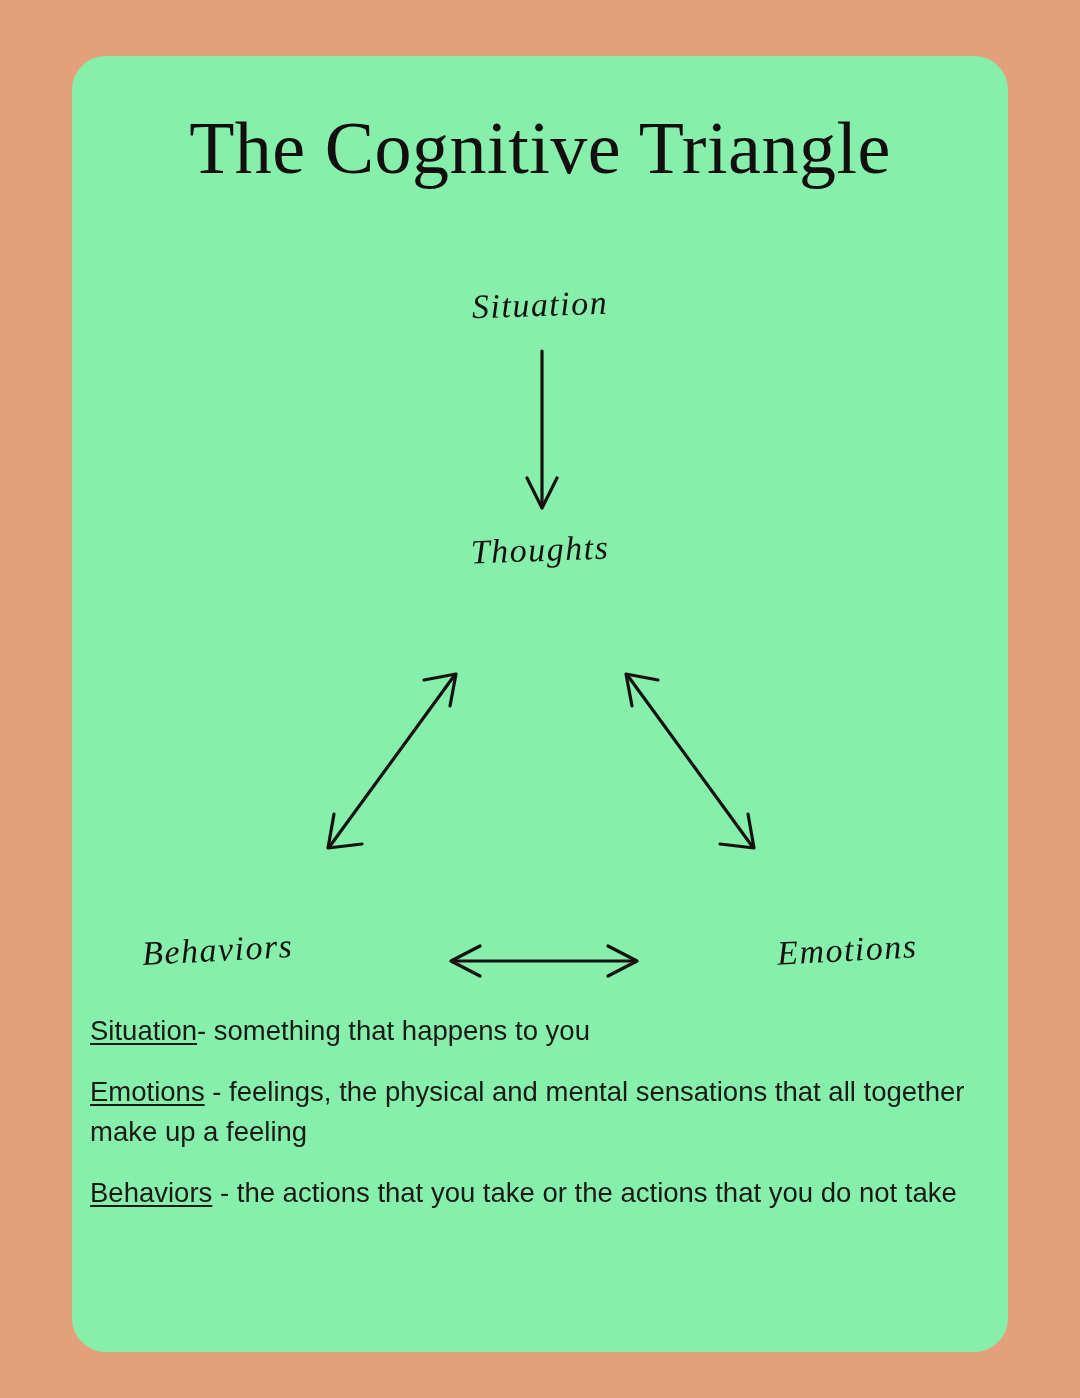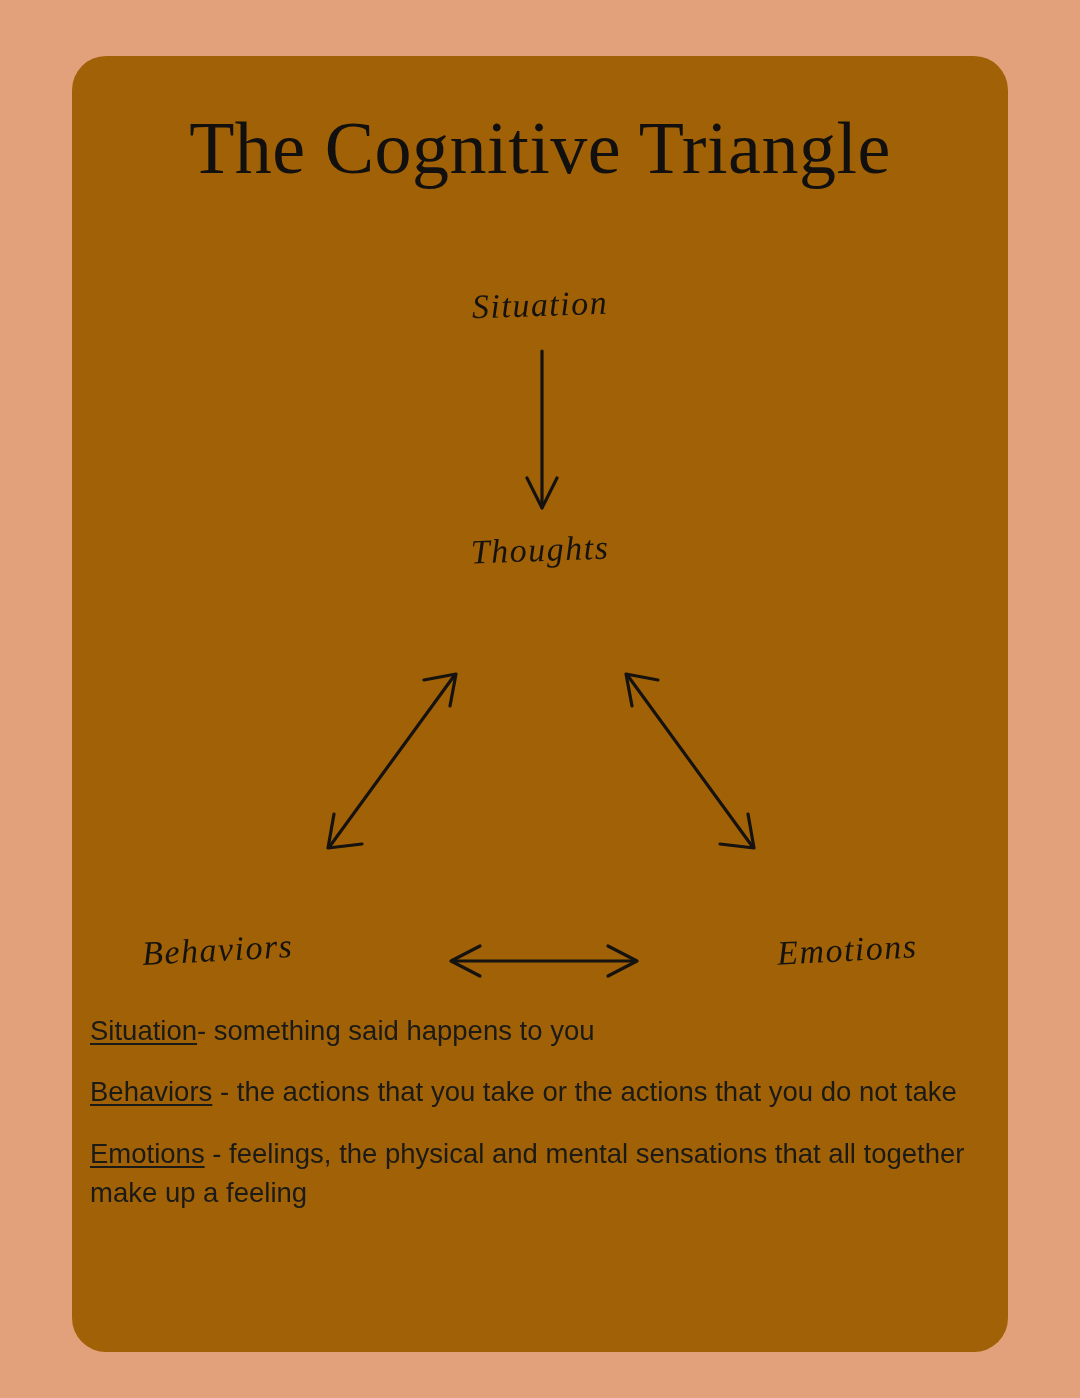--- a/index.html
+++ b/index.html
@@ -12,21 +12,21 @@
     background: #e3a17b;
     font-family: "Liberation Sans", sans-serif;
     overflow: hidden;
   }
   #poster {
     position: absolute;
     left: 72px;
     top: 56px;
     width: 936px;
     height: 1296px;
-    background: #a16207;
+    background: #86efac;
     border-radius: 34px;
     overflow: hidden;
   }
   #title {
     position: absolute;
     left: 0;
     top: 50px;
     width: 936px;
     text-align: center;
     font-family: "Liberation Serif", serif;
@@ -141,23 +141,23 @@
           <path d="M408 740 L379 755 L408 770"></path>
           <path d="M536 740 L565 755 L536 770"></path>
         </g>
 
       </g>
     </svg>
   </div>
 
   <div id="definitions">
     <div class="def">
-      <span class="term">Situation</span><span>- something said happens to you</span>
+      <span class="term">Situation</span><span>- something that happens to you</span>
+    </div>
+    <div class="def">
+      <span class="term">Emotions</span><span> - feelings, the physical and mental sensations that all together make up a feeling</span>
     </div>
     <div class="def">
       <span class="term">Behaviors</span><span> - the actions that you take or the actions that you do not take</span>
-    </div>
-    <div class="def">
-      <span class="term">Emotions</span><span> - feelings, the physical and mental sensations that all together make up a feeling</span>
     </div>
   </div>
 
 </div>
 
 </body></html>

